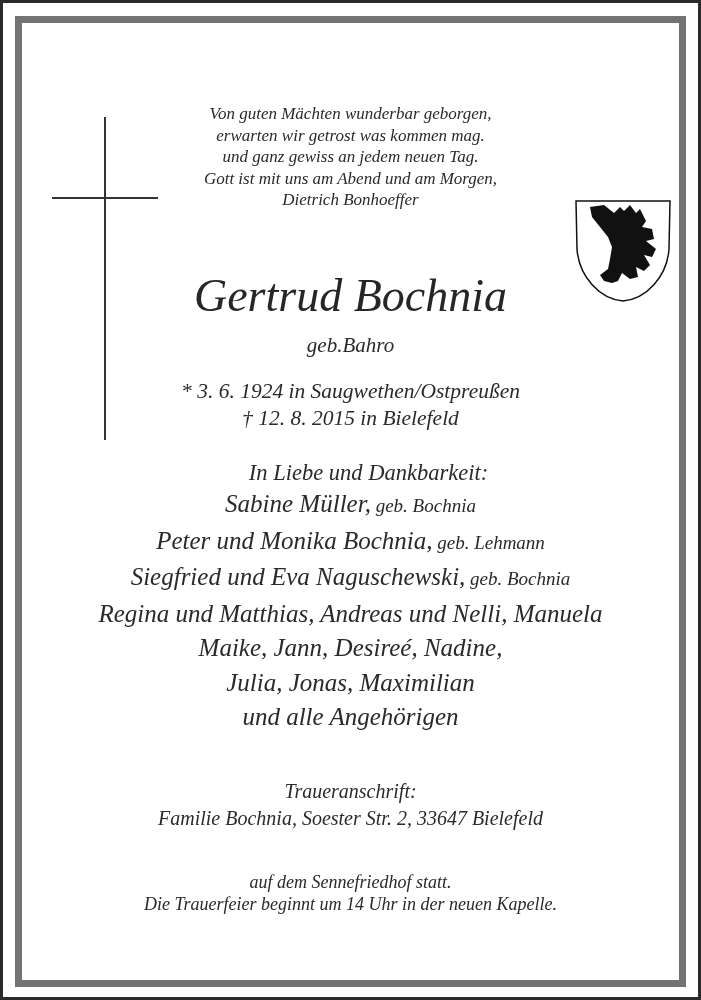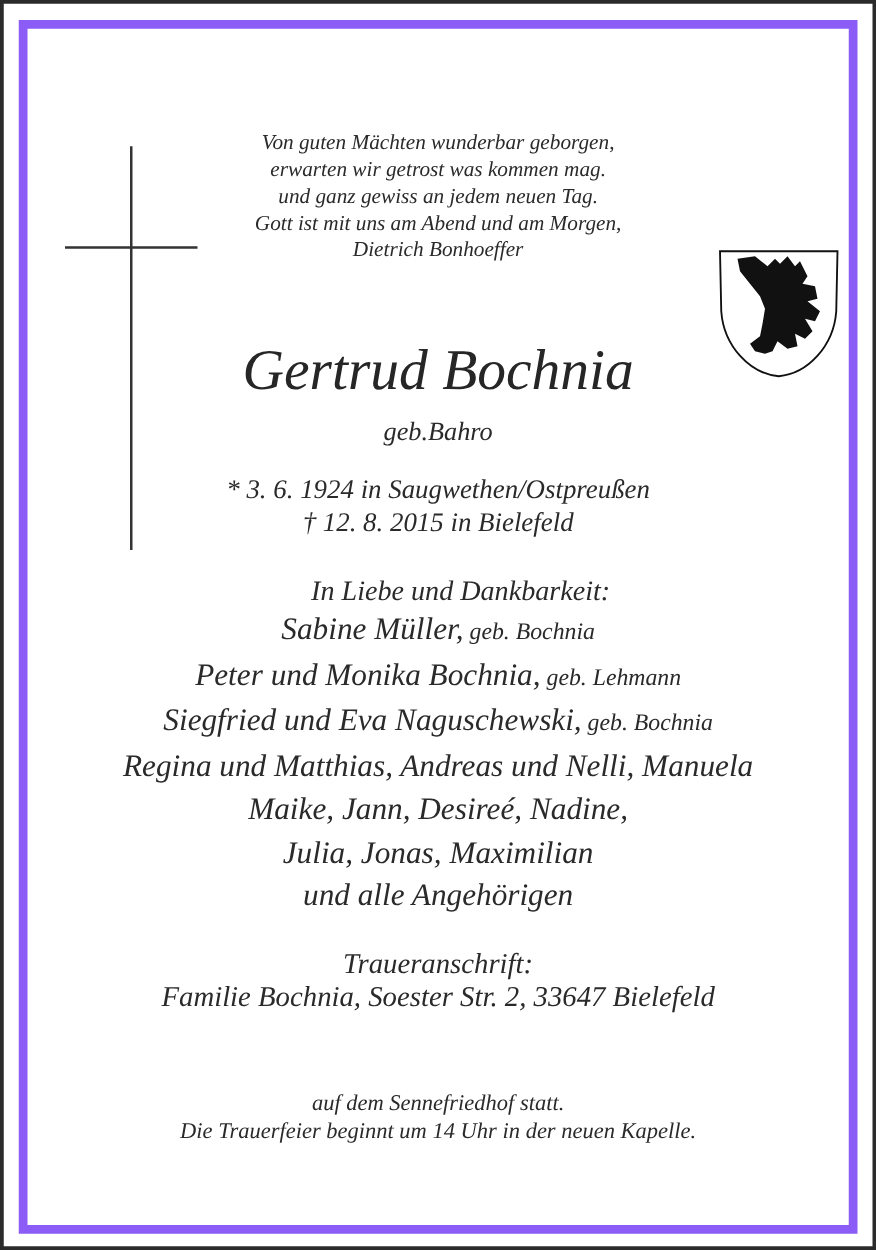--- a/index.html
+++ b/index.html
@@ -1,30 +1,30 @@
 <!DOCTYPE html>
 <html><head>
 <meta charset="utf-8">
 <style>
   html, body { margin: 0; padding: 0; background: #ffffff; }
   body { width: 701px; height: 1000px; position: relative; overflow: hidden;
          font-family: "Liberation Serif", "DejaVu Serif", serif; color: #2a2a2a; }
   .outer { position: absolute; left: 0; top: 0; width: 701px; height: 1000px; box-sizing: border-box;
            border: 3px solid #2b2b2b; }
   .inner { position: absolute; left: 15px; top: 16px; width: 671px; height: 971px; box-sizing: border-box;
-           border: 7px solid #8b5cf6; background: #fff; }
+           border: 7px solid #737373; background: #fff; }
   .center { position: absolute; left: 0; right: 0; text-align: center; font-style: italic; }
   .quote { top: 80px; font-size: 17px; line-height: 21.5px; }
   .name { top: 247px; font-size: 46px; line-height: 52px; color: #262626; }
   .born-name { top: 309px; font-size: 21px; line-height: 26px; }
   .dates { top: 335px; font-size: 21.5px; line-height: 27px; margin-top: 20px; }
   .thanks { top: 433px; font-size: 22.5px; line-height: 34px; padding-left: 36px; }
   .family { top: 464px; font-size: 25px; line-height: 34.5px; }
   .family .small { font-size: 19px; }
-  .address { top: 734px; font-size: 23px; line-height: 27px; }
+  .address { top: 755px; font-size: 20px; line-height: 27px; }
   .funeral { top: 848px; font-size: 18px; line-height: 22px; }
   .undertaker { top: 941px; font-size: 13px; line-height: 16px; }
   .cross-v { position: absolute; left: 82px; top: 94px; width: 2px; height: 323px; background: #333; }
   .cross-h { position: absolute; left: 30px; top: 174px; width: 106px; height: 2px; background: #333; }
   .crest { position: absolute; left: 552px; top: 176px; width: 98px; height: 104px; }
 </style>
 </head>
 <body>
 
 <div class="outer"></div>

